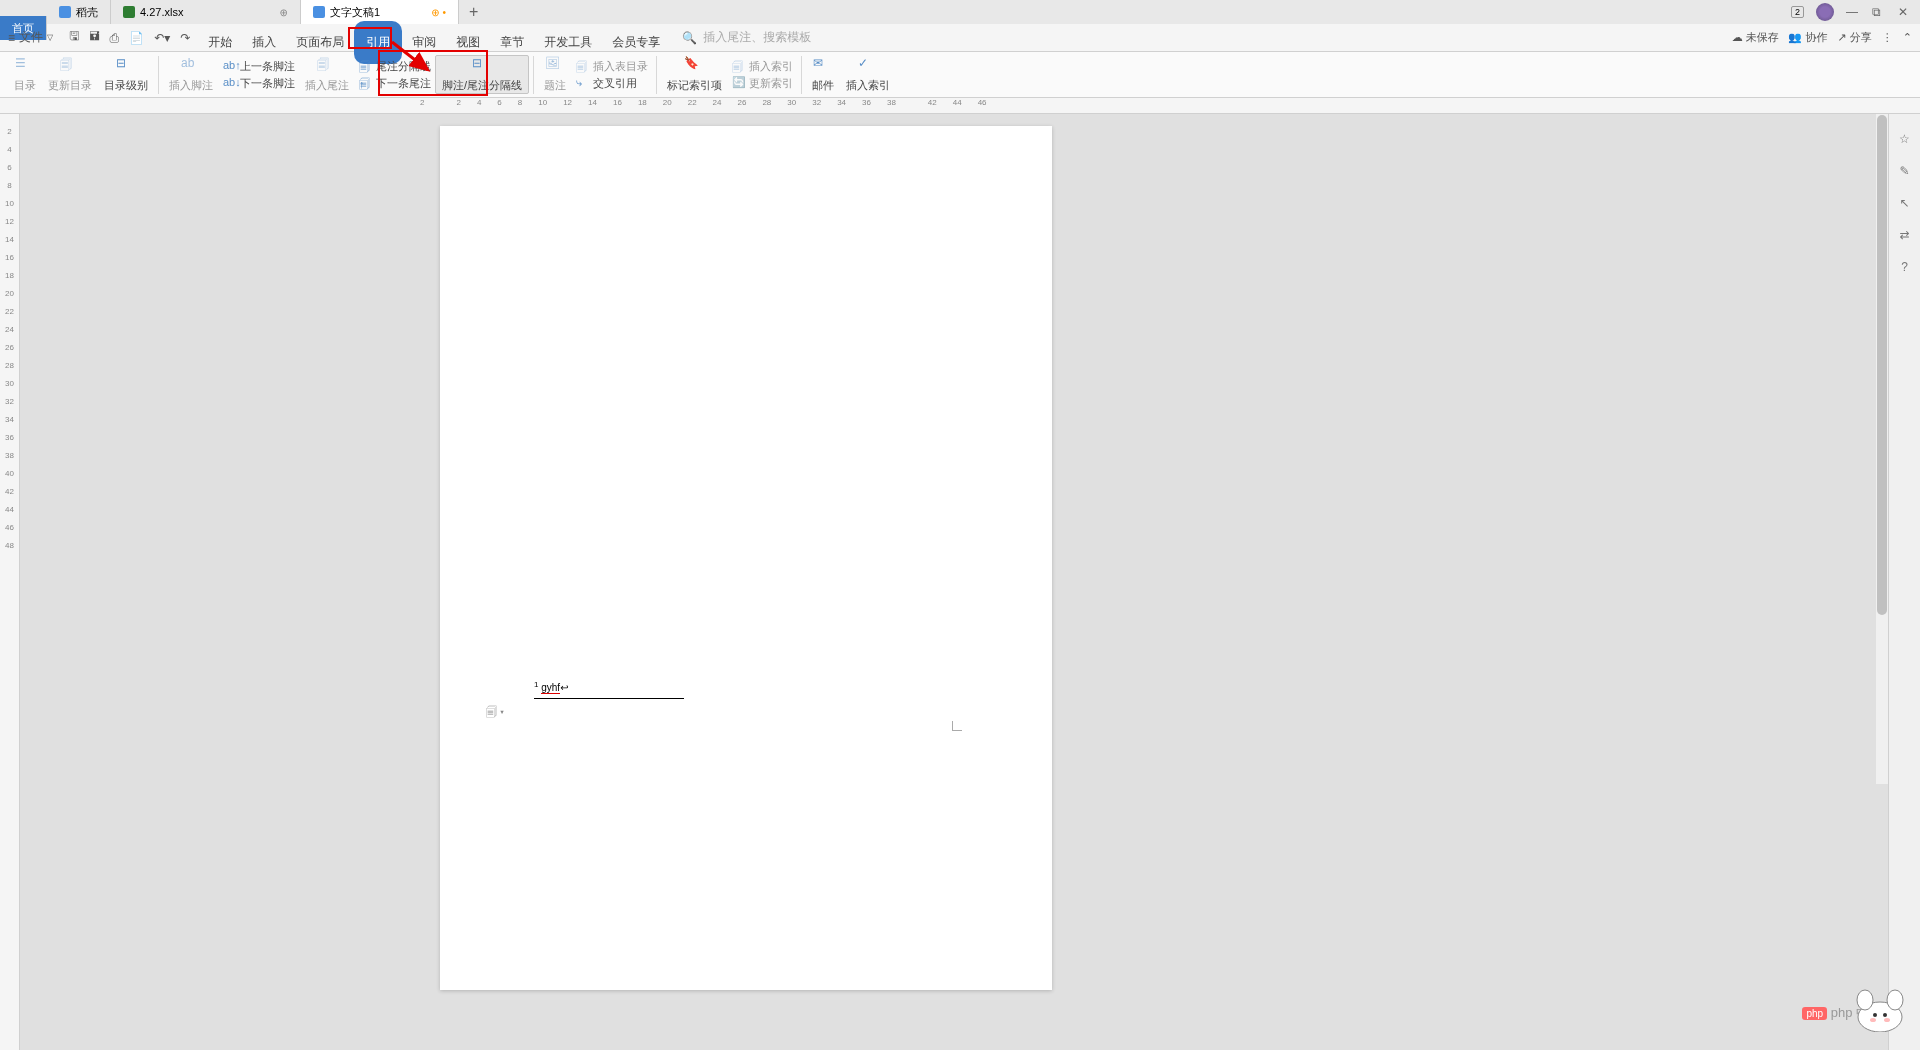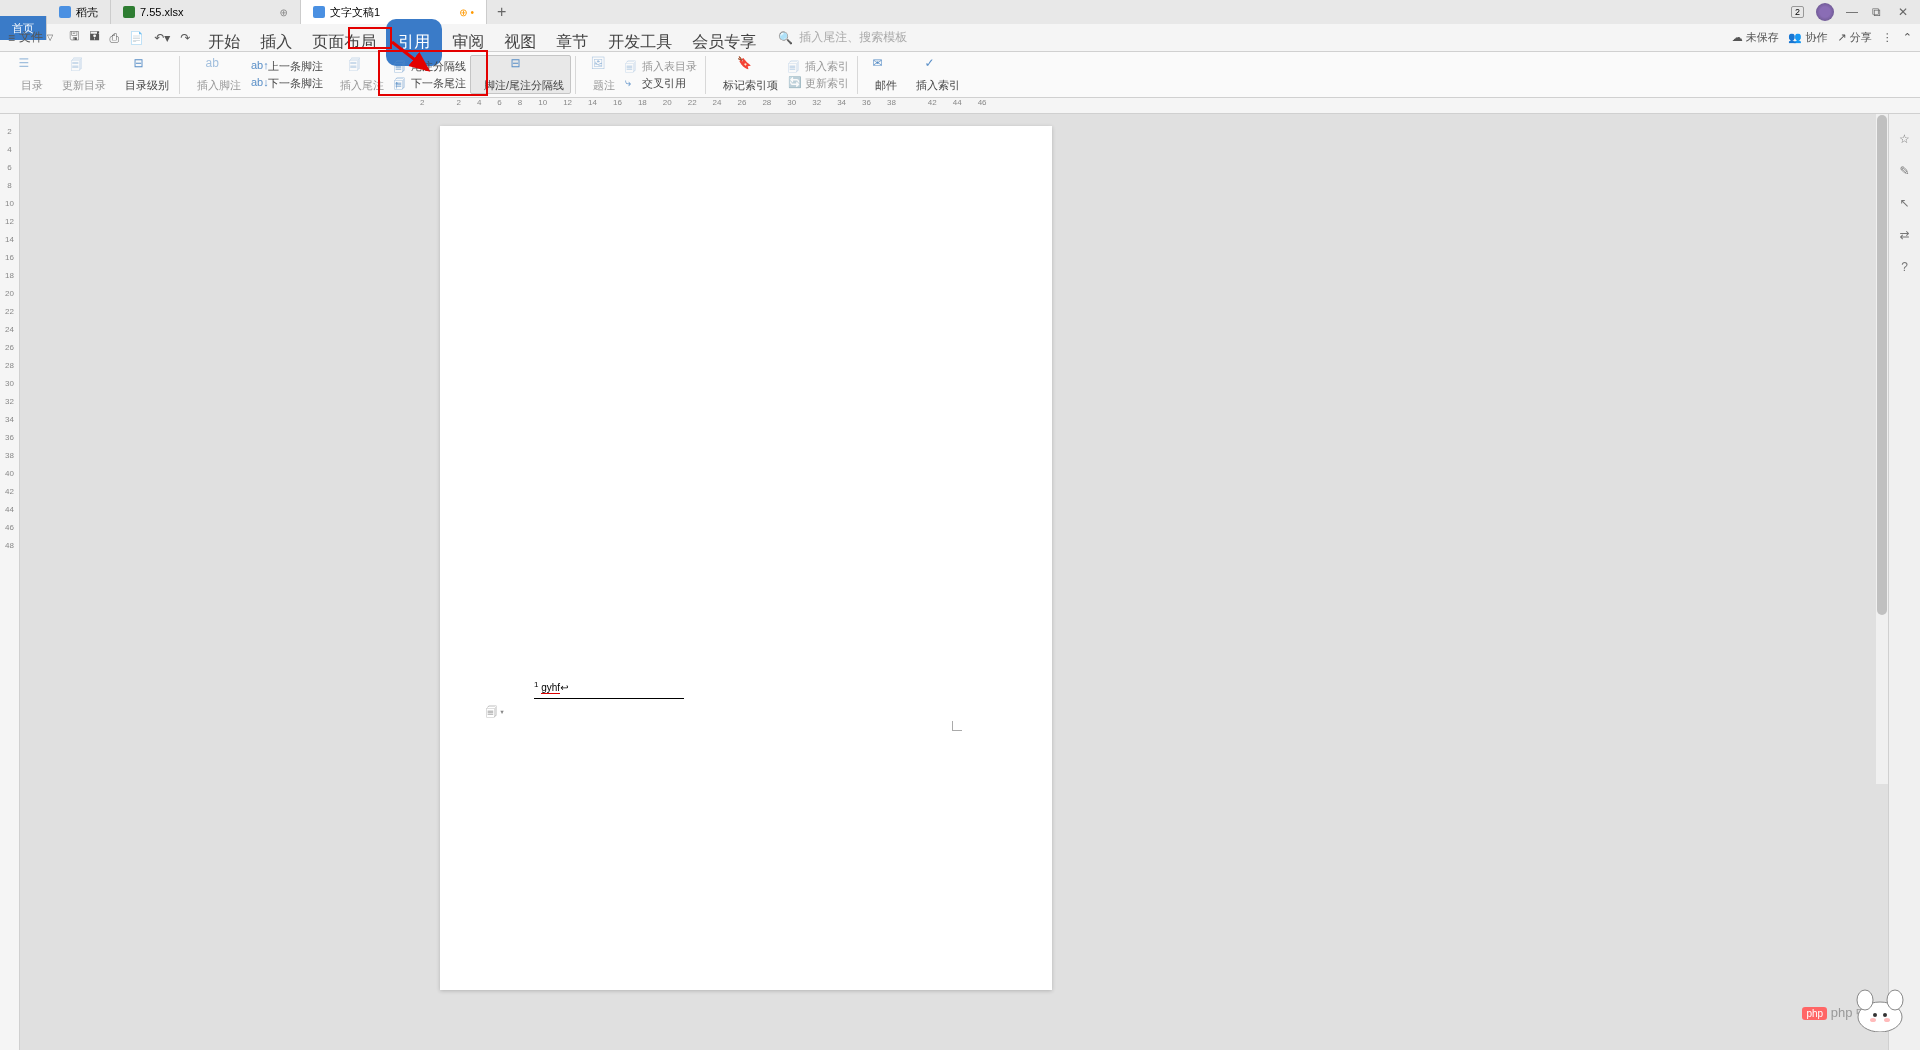--- a/index.html
+++ b/index.html
@@ -17,32 +17,32 @@
     .add-tab { padding: 0 10px; color: #666; font-size: 16px; cursor: pointer; }
     .window-controls { margin-left: auto; display: flex; align-items: center; gap: 12px; padding-right: 8px; }
     .wc-icon { width: 14px; height: 14px; color: #666; cursor: pointer; }
     .badge2 { border: 1px solid #999; padding: 0 3px; font-size: 9px; border-radius: 2px; }
     .avatar { width: 18px; height: 18px; border-radius: 50%; background: radial-gradient(circle, #8a6db5 40%, #5a4a7a); }
     
     .menubar { height: 28px; background: #f5f5f5; display: flex; align-items: center; border-bottom: 1px solid #d0d0d0; }
     .file-menu { display: flex; align-items: center; gap: 4px; padding: 0 8px; color: #555; }
     .qat { display: flex; align-items: center; gap: 10px; padding: 0 8px; color: #555; }
     .menu-tabs { display: flex; align-items: center; }
-    .menu-tab { padding: 3px 10px; color: #444; cursor: pointer; font-size: 16px; margin-top: 9px; }
+    .menu-tab { padding: 3px 10px; color: #444; cursor: pointer; font-size: 12px; margin-top: 9px; }
     .menu-tab.active { background: #3a7bc8; color: #fff; border-radius: 10px; padding: 13px 12px; }
     .search-box { display: flex; align-items: center; gap: 6px; color: #aaa; margin-left: 12px; }
     .right-menu { margin-left: auto; display: flex; align-items: center; gap: 10px; padding-right: 8px; color: #555; font-size: 11px; }
     .rm-item { display: flex; align-items: center; gap: 3px; cursor: pointer; }
     
     .ribbon { height: 46px; background: #fafafa; border-bottom: 1px solid #d0d0d0; display: flex; align-items: center; padding: 2px 8px; }
     .ribbon-group { display: flex; flex-direction: column; align-items: center; padding: 0 6px; }
     .ribbon-group-v { display: flex; flex-direction: column; gap: 2px; padding: 0 4px; font-size: 11px; }
     .ribbon-vitem { display: flex; align-items: center; gap: 3px; cursor: pointer; color: #444; }
     .ribbon-icon-big { width: 20px; height: 20px; color: #5a8fc7; }
-    .ribbon-label { font-size: 11px; color: #444; margin-top: 2px; margin-left: 7px; }
+    .ribbon-label { font-size: 11px; color: #444; margin-top: 2px; }
     .sep { width: 1px; height: 38px; background: #d8d8d8; margin: 0 4px; }
     .disabled { opacity: 0.55; }
     .small-icon { width: 14px; height: 14px; color: #5a8fc7; }
     
     .ruler-h { height: 16px; background: #f5f5f5; border-bottom: 1px solid #d0d0d0; display: flex; position: relative; font-size: 8px; color: #888; }
     .ruler-h-marks { position: absolute; left: 420px; display: flex; gap: 16px; }
     
     .main-area { display: flex; height: 956px; }
     .ruler-v { width: 20px; background: #f5f5f5; border-right: 1px solid #d0d0d0; display: flex; flex-direction: column; align-items: center; font-size: 8px; color: #888; padding-top: 4px; gap: 9px; }
     .canvas-area { flex: 1; background: #e0e0e0; position: relative; overflow: hidden; }
@@ -69,24 +69,24 @@
 <div class="titlebar">
   <div class="tab home">
       <span>首页</span>
     </div>
   <div class="tab">
       <span class="tab-icon doc"></span>
       <span>稻壳</span>
     </div>
   <div class="tab" style="width:190px">
       <span class="tab-icon xls"></span>
-      <span>7.55.xlsx</span>
+      <span>4.27.xlsx</span>
       <span class="tab-close" style="margin-left:auto">⊕</span>
     </div>
-  <div class="tab current" style="width:186px">
+  <div class="tab current" style="width:158px">
       <span class="tab-icon word"></span>
       <span>文字文稿1</span>
       <span class="tab-close" style="margin-left:auto;color:#f90">⊕ •</span>
     </div>
   <div class="add-tab">+</div>
   <div class="window-controls">
     <span class="badge2">2</span>
     <span class="avatar"></span>
     <span class="wc-icon">—</span>
     <span class="wc-icon">⧉</span>

